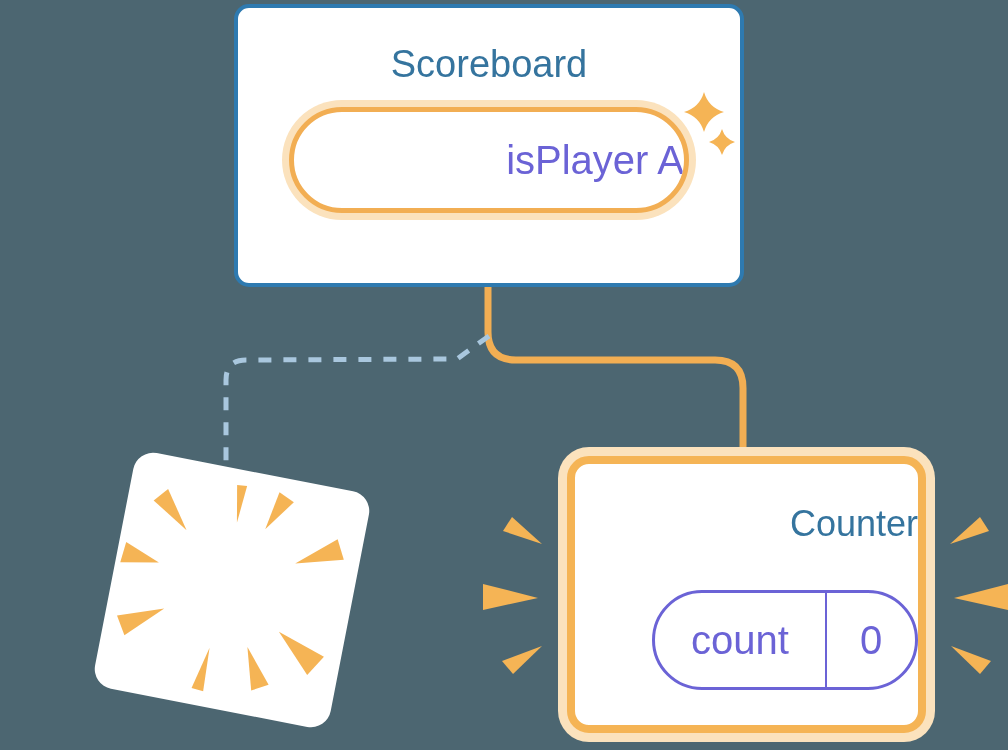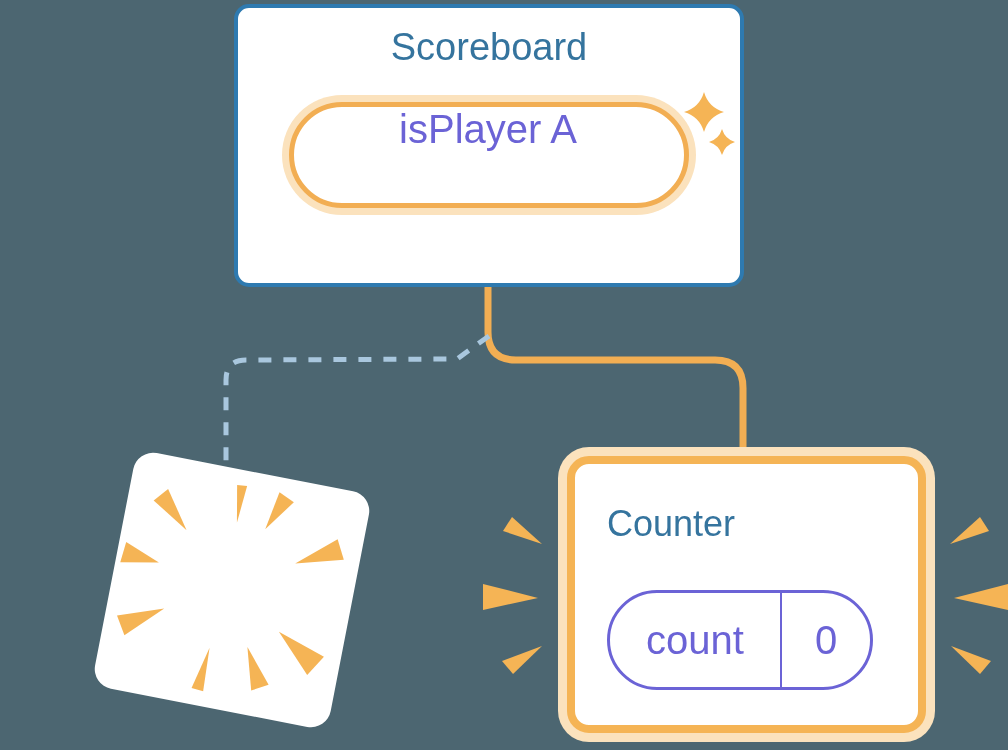--- a/index.html
+++ b/index.html
@@ -54,32 +54,33 @@
     border-radius:15px;
     z-index:2;
     display:flex;flex-direction:column;align-items:center;
   }
   .card-title{
     color:var(--title-blue);
     font-size:38px;
     font-weight:500;
     line-height:1;
   }
-  .scoreboard-card .card-title{margin-top:20px;}
+  .scoreboard-card .card-title{margin-top:37px;}
 
   .state-pill{
     position:relative;
-    margin-top:36px;
+    margin-top:24px;
     width:400px;height:106px;
     background:var(--card-white);
     border:5px solid var(--orange);
     border-radius:60px;
     box-shadow:0 0 0 7px var(--orange-light);
-    display:flex;align-items:flex-start;
+    display:flex;align-items:flex-end;
     overflow:hidden;
+    flex-direction:column;
   }
   .state-pill .pill-name{
     flex:1;
     display:flex;align-items:center;justify-content:center;
     color:var(--purple);
     font-size:40px;
   }
   .state-pill .pill-divider{
     width:2px;background:var(--orange);
   }
@@ -111,21 +112,21 @@
 
   
   .counter-card{
     position:absolute;left:567px;top:456px;
     width:359px;height:277px;
     background:var(--card-white);
     border:8px solid var(--burst);
     border-radius:22px;
     box-shadow:0 0 0 9px var(--orange-light);
     z-index:2;
-    display:flex;flex-direction:column;align-items:flex-start;padding-left:32px;
+    display:flex;flex-direction:column;align-items:flex-end;padding-left:32px;
   }
   .counter-card .card-title{
     font-size:36px;
     margin-top:42px;
   }
   .counter-pill{
     margin-top:48px;
     width:266px;height:100px;
     background:var(--card-white);
     border:3px solid var(--purple);

